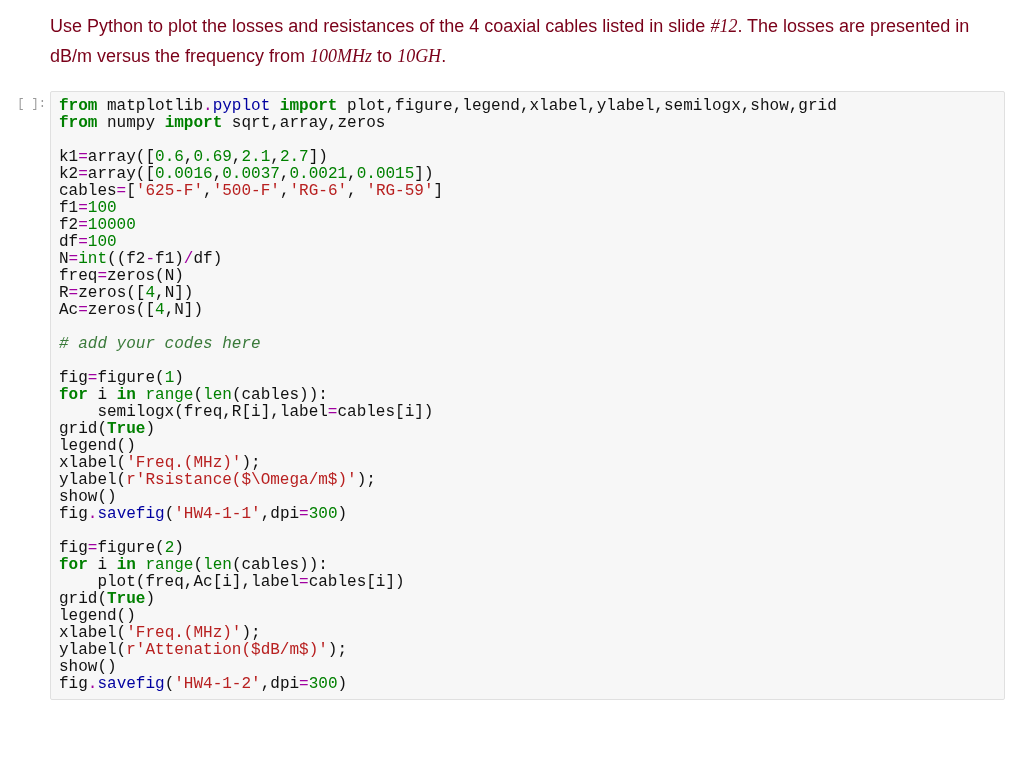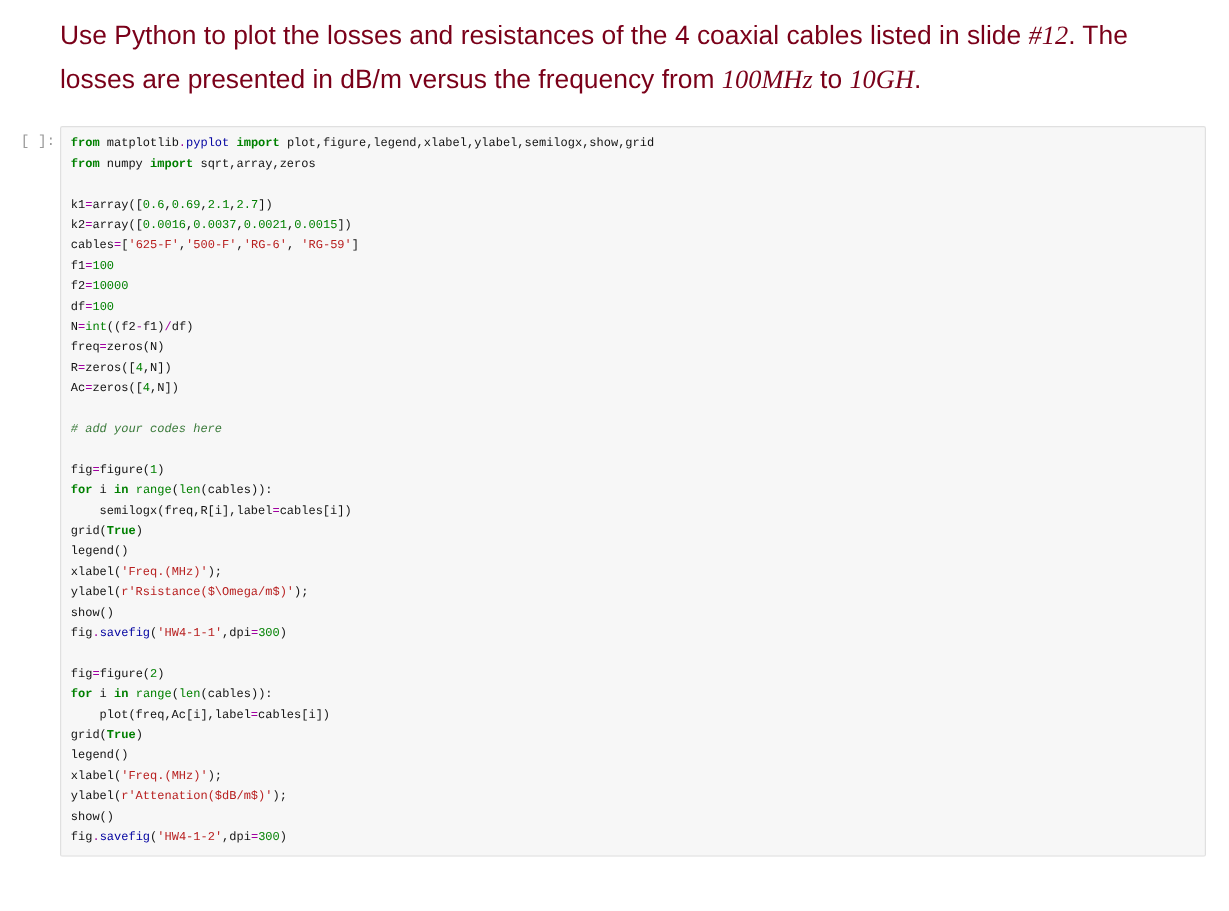--- a/index.html
+++ b/index.html
@@ -4,21 +4,21 @@
 <style>
   body {
     margin: 0;
     padding: 0;
     font-family: -apple-system, BlinkMacSystemFont, "Segoe UI", Helvetica, Arial, sans-serif;
     background: #ffffff;
     width: 1024px;
   }
   .problem-statement {
     color: #7a0019;
-    font-size: 22px;
+    font-size: 18px;
     padding: 12px 50px 20px 50px;
     line-height: 1.65;
   }
   .problem-statement .math {
     font-family: "Times New Roman", Times, serif;
     font-style: italic;
   }
   .cell-container {
     display: flex;
     align-items: flex-start;
@@ -34,21 +34,21 @@
     padding-right: 4px;
     box-sizing: border-box;
   }
   .code-area {
     flex: 1;
     background: #f7f7f7;
     border: 1px solid #e0e0e0;
     border-radius: 2px;
     padding: 6px 8px;
     font-family: Menlo, Monaco, Consolas, "Courier New", monospace;
-    font-size: 10px;
+    font-size: 16px;
     line-height: 17px;
     white-space: pre;
     color: #111;
     margin-right: 19px;
     overflow: hidden;
   }
   .kw { color: #008000; font-weight: bold; }
   .nn { color: #0000a0; }
   .op { color: #a000a0; }
   .num { color: #008000; }

